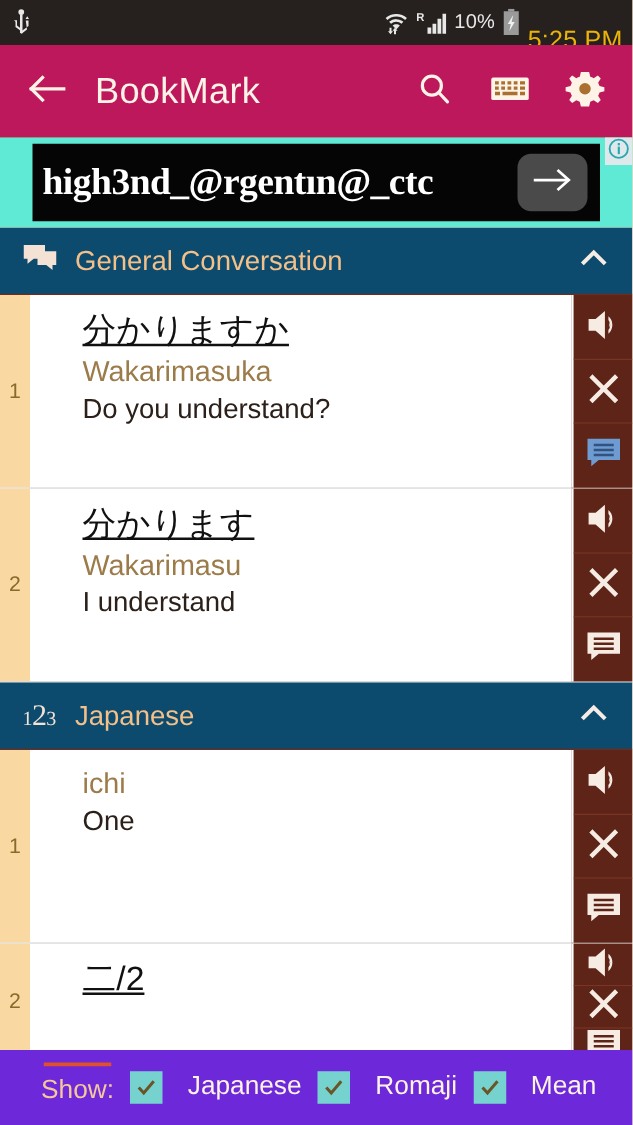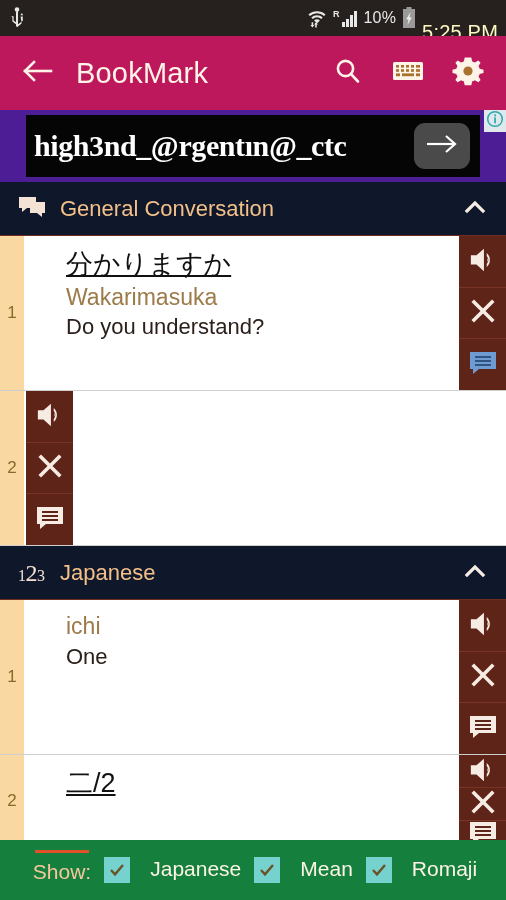--- a/index.html
+++ b/index.html
@@ -31,21 +31,21 @@
     flex: 0 0 36px;
   }
   .statusbar .left { display: flex; align-items: center; gap: 6px; }
   .statusbar .right { margin-left: auto; display: flex; align-items: center; gap: 6px; }
   .sb-txt {
     color: #e8e8e8;
     font-size: 16px;
     letter-spacing: .2px;
     line-height: 1;
   }
-  .sb-time { font-size: 20px; color: #fef9c3; margin-top: 28px; }
+  .sb-time { font-size: 20px; color: #eab308; margin-top: 28px; }
   .sb-pct { font-size: 16px; color: #e8e8e8; }
   .icon-usb { width: 18px; height: 22px; }
   .icon-wifi { width: 20px; height: 20px; }
   .icon-sig { width: 24px; height: 20px; }
   .icon-batt { width: 14px; height: 22px; }
 
   
   .appbar {
     flex: 0 0 74px;
     background: #be185d;
@@ -61,21 +61,21 @@
     letter-spacing: .2px;
     white-space: nowrap;
   }
   .appbar-actions { margin-left: auto; display: flex; align-items: center; gap: 24px; padding-right: 6px; }
   .ab-btn { width: 36px; height: 36px; display: flex; align-items: center; justify-content: center; }
 
   
   .adwrap {
     position: relative;
     flex: 0 0 72px;
-    background: #4c1d95;
+    background: #5eead4;
     padding: 5px 26px 5px 26px;
   }
   .ad {
     position: relative;
     height: 100%;
     background: #050505;
     display: flex;
     align-items: center;
     padding-left: 8px;
     overflow: hidden;
@@ -108,21 +108,21 @@
   
   .list {
     flex: 1 1 auto;
     overflow: hidden;
     background: #ffffff;
     position: relative;
   }
 
   .section-header {
     height: 54px;
-    background: #0f172a;
+    background: #0c4a6e;
     display: flex;
     align-items: center;
     padding: 0 16px 0 18px;
     border-bottom: 1px solid #6d2d1e;
   }
   .sec-ico { width: 30px; display: flex; align-items: flex-start; justify-content: flex-start; }
   .sec-num {
     color: #f4e2d4;
     font-family: "Liberation Serif", "DejaVu Serif", serif;
     line-height: 1;
@@ -193,21 +193,21 @@
     display: flex;
     align-items: center;
     justify-content: center;
   }
   .act:last-child { border-bottom: none; }
   .act.note-on { background: #5E2418; }
 
   
   .footer {
     flex: 0 0 60px;
-    background: #15803d;
+    background: #6d28d9;
     display: flex;
     align-items: center;
     justify-content: center;
     gap: 13px;
     padding-left: 4px;
   }
   .show-label {
     position: relative;
     color: #F6C79B;
     font-size: 21px;
@@ -417,20 +417,25 @@
                     <line x1="6" y1="10" x2="22" y2="10"></line>
                     <line x1="6" y1="14" x2="22" y2="14"></line>
                   </g>
                 </g>
               </svg></span>
           </div>
         </div>
       </div>
       <div class="row">
         <div class="row-index">2</div>
+        <div class="row-body">
+          <div class="jp">分かります</div>
+          <div class="romaji">Wakarimasu</div>
+          <div class="mean">I understand</div>
+        </div>
         <div class="row-actions">
           <div class="act">
             <span><svg width="28" height="28" viewBox="0 0 30 30">
                 <g fill="#f6ece3">
                   <path d="M2 11 h6 l8-7 v24 l-8-7 h-6 z"></path>
                   <path d="M19 8.5 a10 10 0 0 1 0 15 l0-3.2 a6.8 6.8 0 0 0 0-8.6 z"></path>
                   <path d="M19.5 13.5 a5 5 0 0 1 0 5 l0-5 z"></path>
                 </g>
               </svg></span>
           </div>
@@ -553,25 +558,25 @@
           </svg>
       </span>
       <span class="cb-label">Japanese</span>
     </div>
     <div class="cbwrap">
       <span class="cbox">
         <svg width="18" height="18" viewBox="0 0 18 18">
             <polyline points="3,9 7,13.4 15,4" fill="none" stroke="#6a5527" stroke-width="2.4"></polyline>
           </svg>
       </span>
-      <span class="cb-label">Mean</span>
+      <span class="cb-label">Romaji</span>
     </div>
     <div class="cbwrap">
       <span class="cbox">
         <svg width="18" height="18" viewBox="0 0 18 18">
             <polyline points="3,9 7,13.4 15,4" fill="none" stroke="#6a5527" stroke-width="2.4"></polyline>
           </svg>
       </span>
-      <span class="cb-label">Romaji</span>
+      <span class="cb-label">Mean</span>
     </div>
   </div>
 
 </div>
 
 </body></html>

